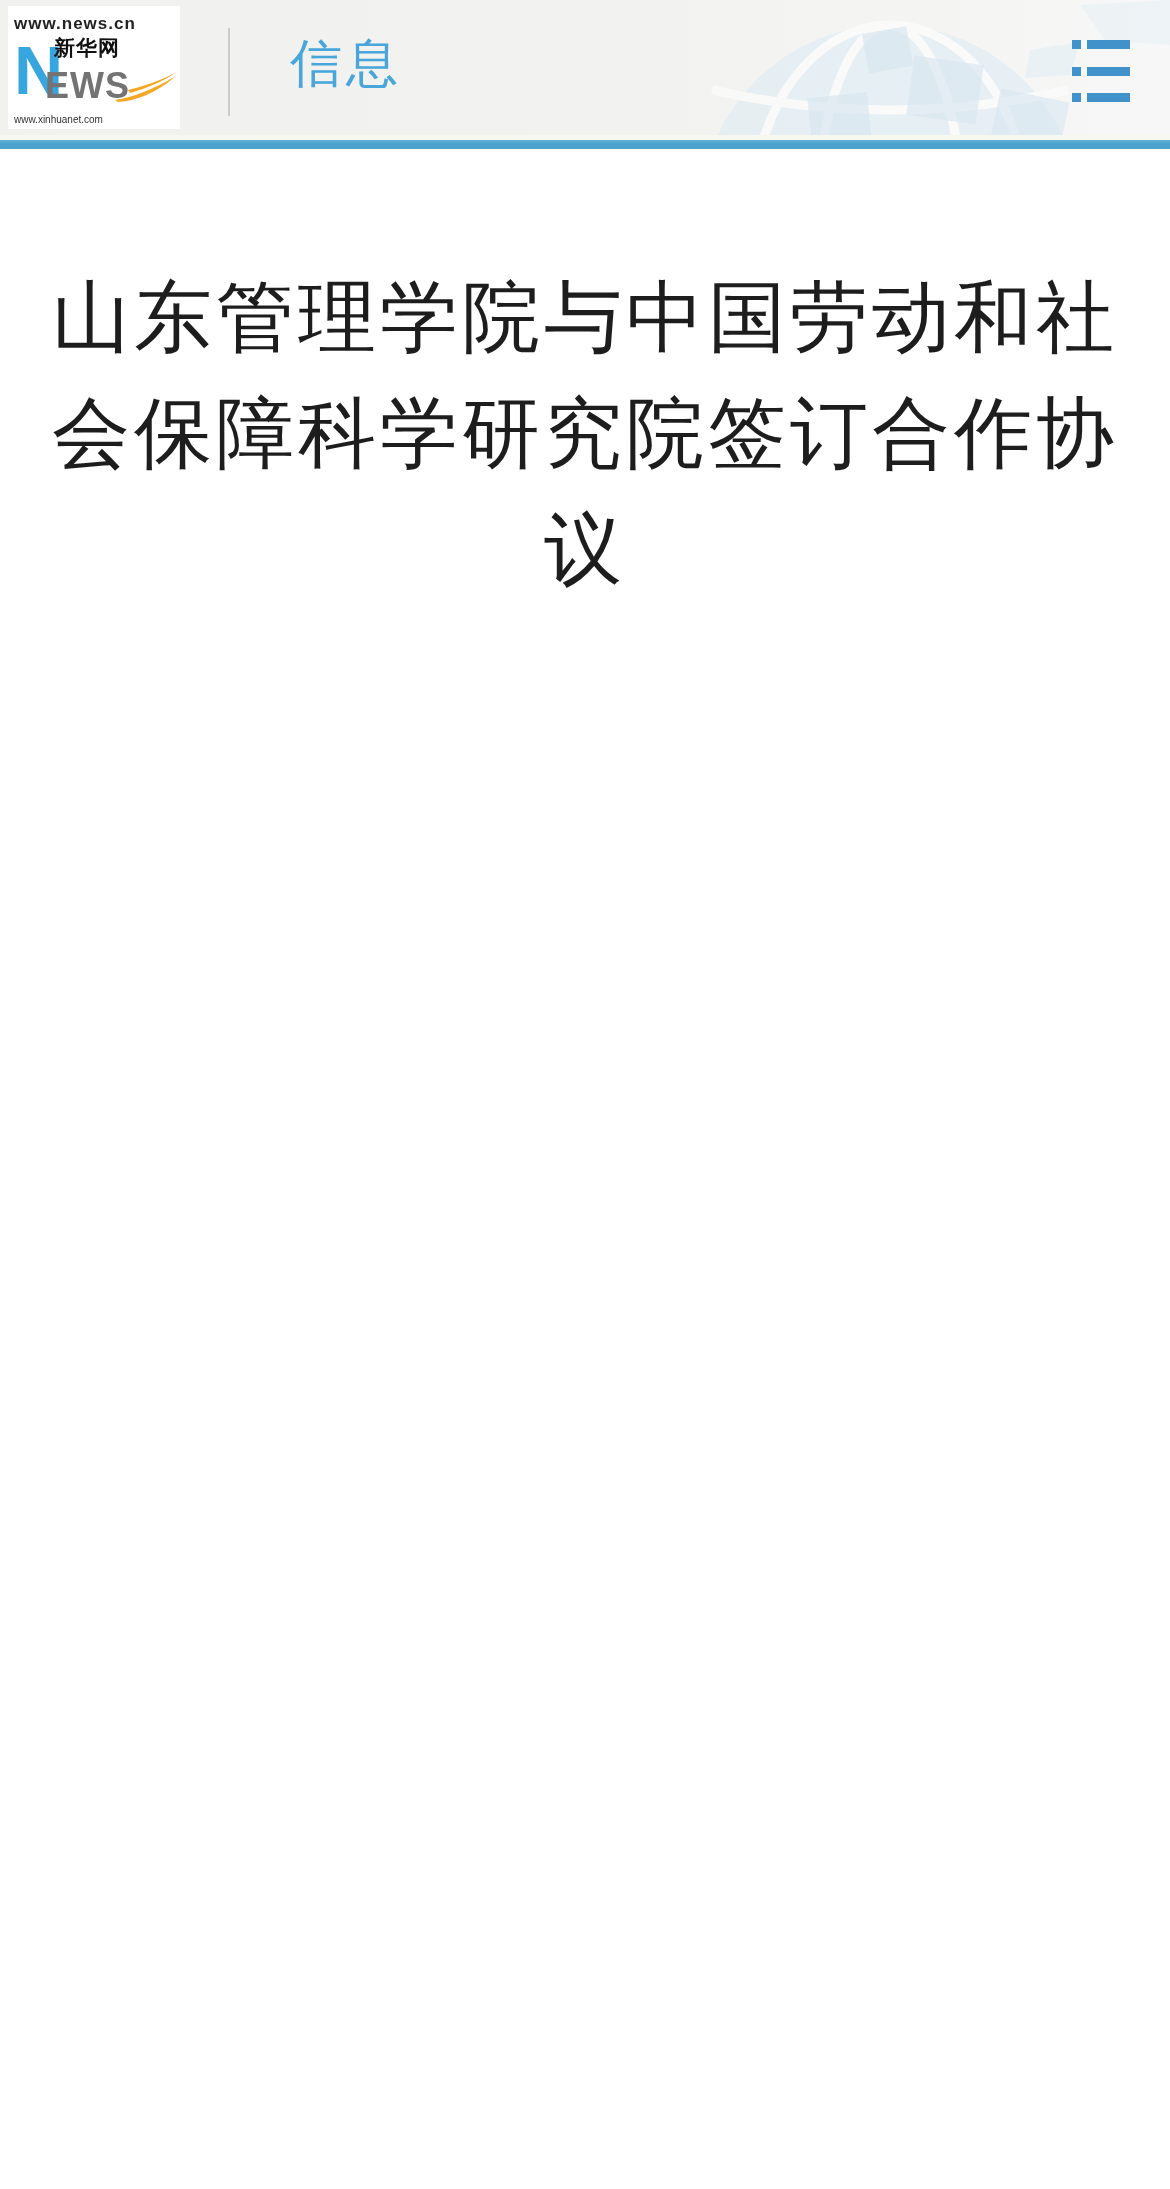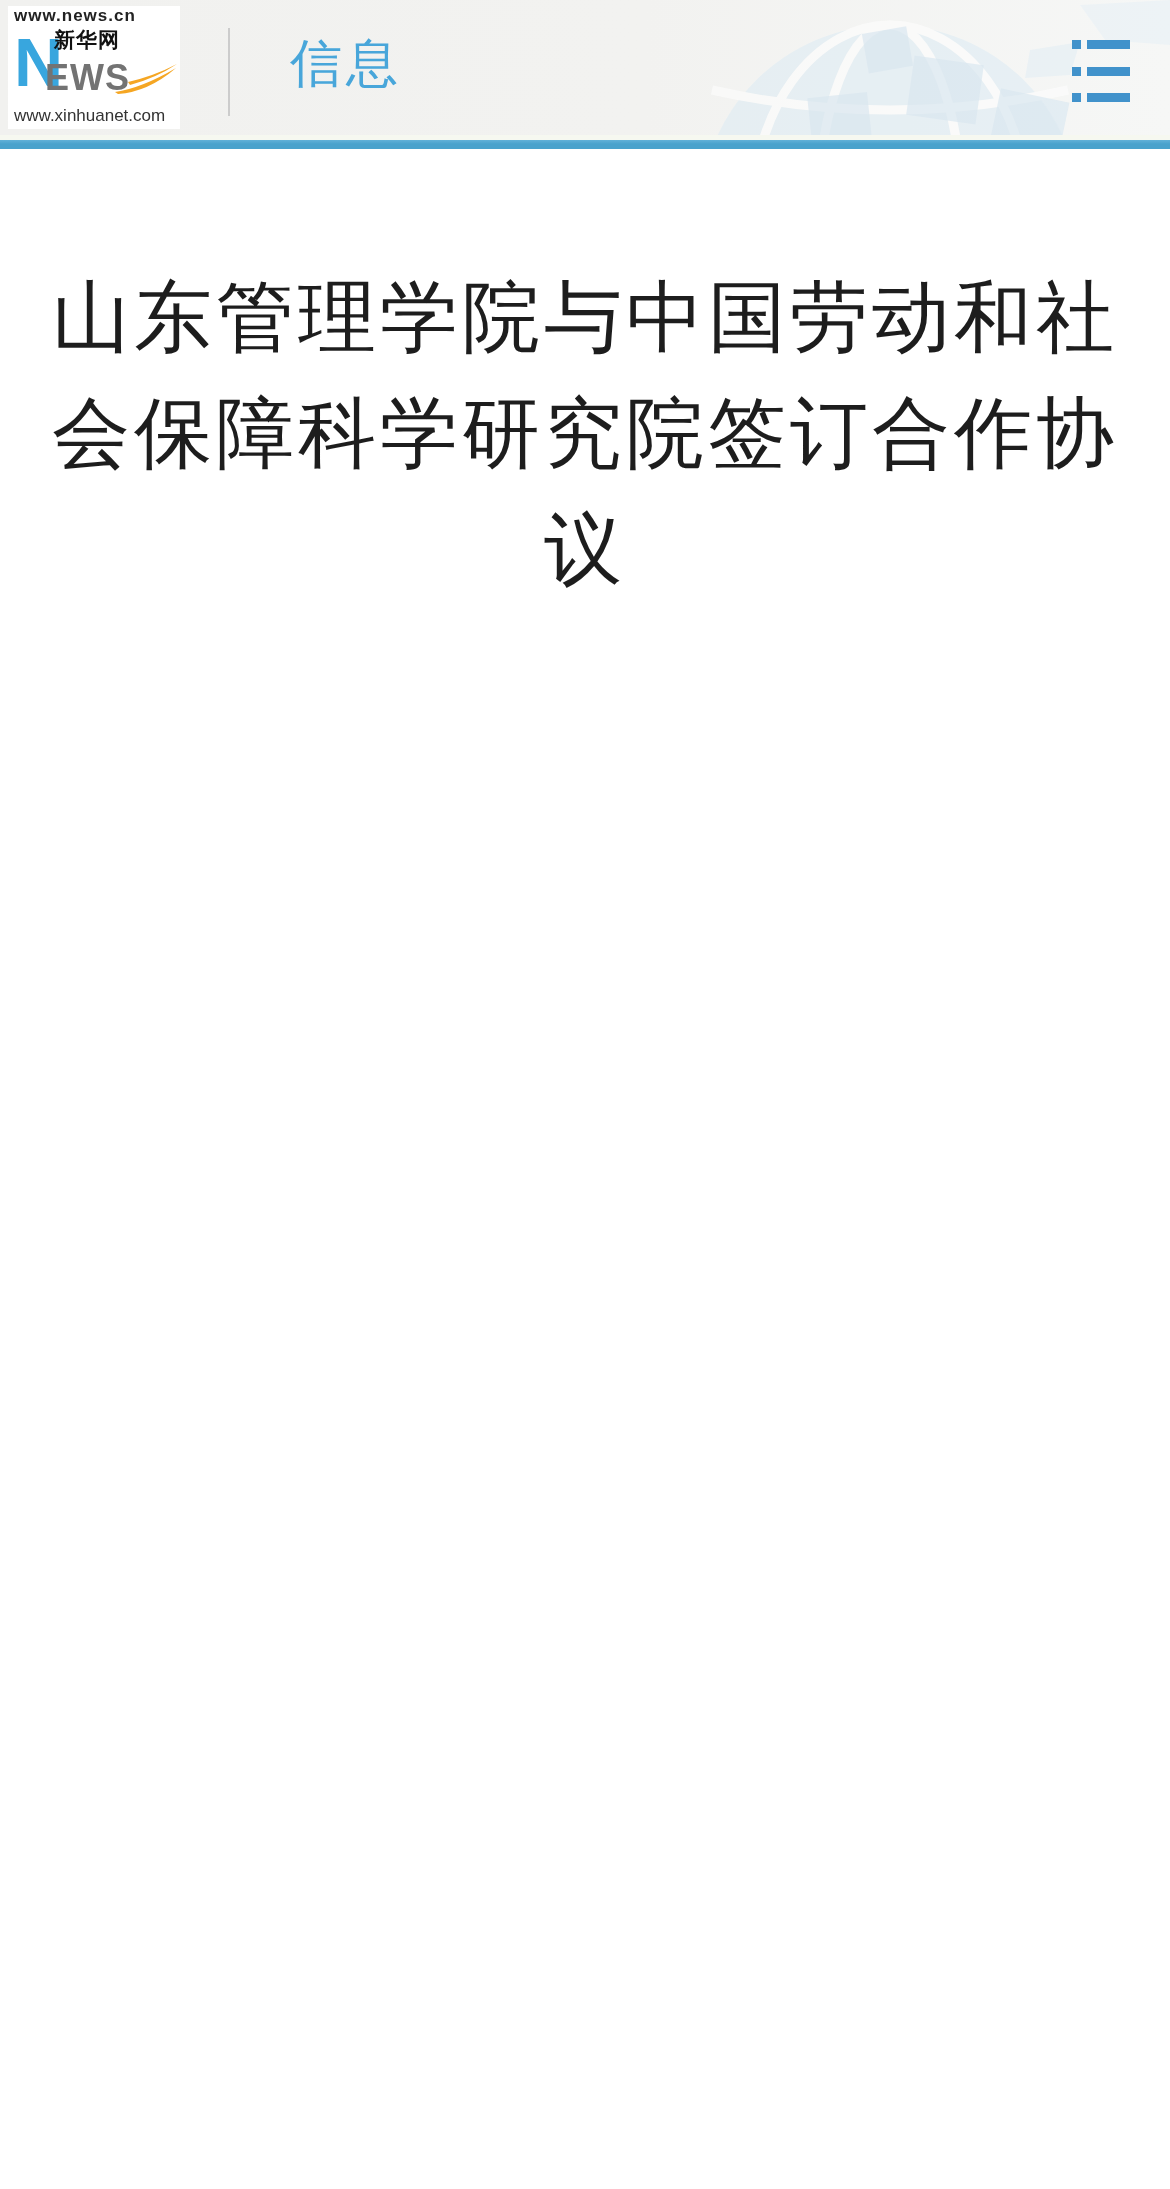--- a/index.html
+++ b/index.html
@@ -8,29 +8,29 @@
 
   
   .header {
     position:relative; height:135px;
     background:linear-gradient(90deg,#f1f1ef 0%, #f2f2f0 55%, #f6f7f6 100%);
     overflow:hidden;
   }
   .globe-wrap { position:absolute; right:0; top:0; width:560px; height:135px; pointer-events:none; }
   .logo {
     position:absolute; left:8px; top:6px; width:172px; height:123px;
-    background:#ffffff; padding:0 4px 2px 6px; cursor:pointer;
+    background:#ffffff; padding:8px 4px 2px 6px; cursor:pointer;
   }
   .logo-top-url { font-size:17px; font-weight:bold; color:#222; letter-spacing:1px; white-space:nowrap; }
   .logo-mark { position:relative; width:158px; height:78px; }
   .logo-n { position:absolute; left:0; top:2px; font-size:68px; line-height:68px; font-weight:bold; color:#38a6de; }
   .logo-cn { position:absolute; left:40px; top:0px; font-size:21px; font-weight:bold; color:#111; letter-spacing:1px; white-space:nowrap; }
   .logo-ews { position:absolute; left:31px; top:34px; font-size:36px; line-height:36px; font-weight:bold; color:#737373; letter-spacing:1px; }
   .logo-swoosh { position:absolute; right:-6px; bottom:6px; }
-  .logo-bottom-url { font-size:17px; color:#333; margin-top:2px; white-space:nowrap; }
+  .logo-bottom-url { font-size:10px; color:#333; margin-top:2px; white-space:nowrap; }
 
   .header-divider { position:absolute; left:228px; top:28px; width:2px; height:88px; background:#cccccc; }
   .section-title { position:absolute; left:290px; top:32px; font-size:52px; line-height:72px; color:#48a6da; letter-spacing:4px;font-family:Liberation Mono, monospace; }
 
   .menu-btn { position:absolute; right:40px; top:40px; width:58px; height:62px; display:flex; flex-direction:column; justify-content:space-between; cursor:pointer; }
   .menu-row { display:flex; align-items:center; }
   .menu-dot { width:9px; height:9px; background:#4192cb; margin-right:6px; }
   .menu-bar { width:43px; height:9px; background:#4192cb; }
 
   

